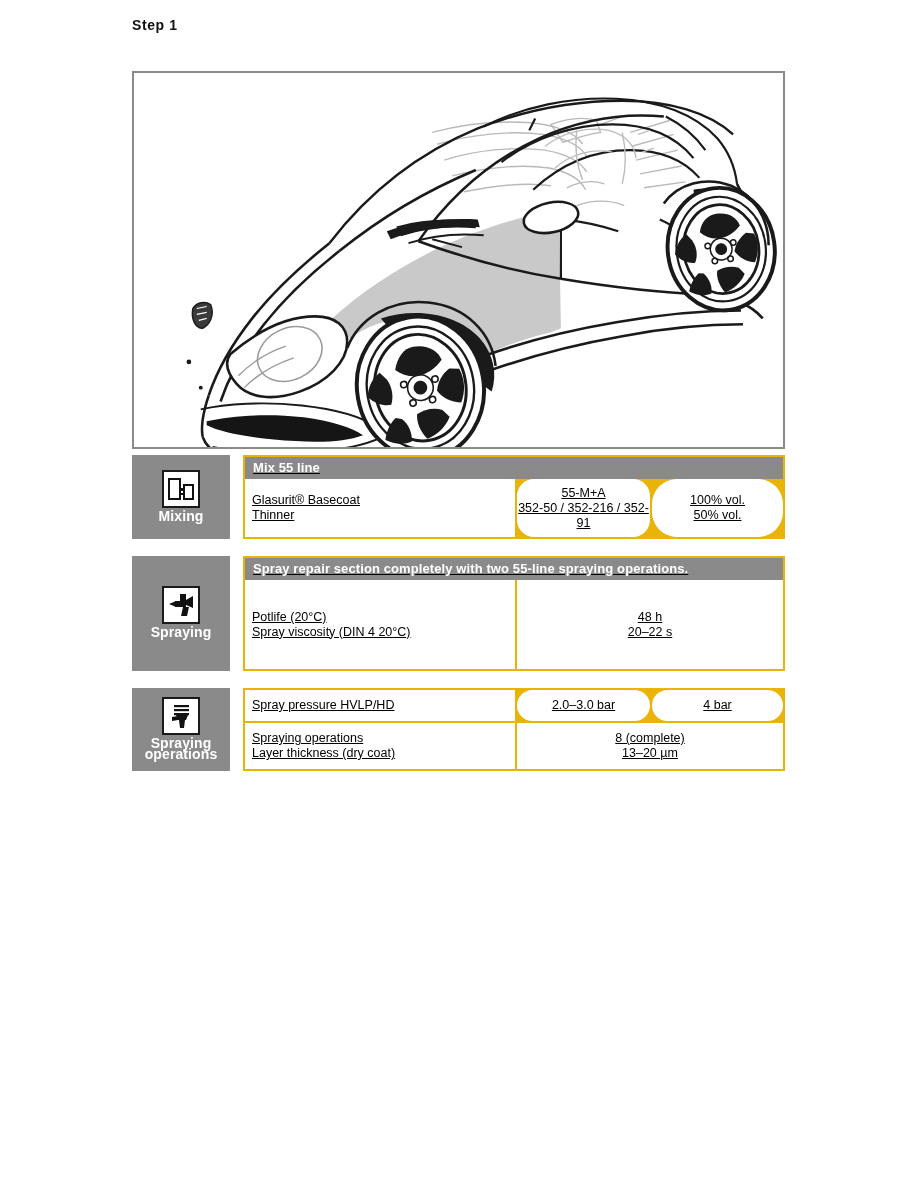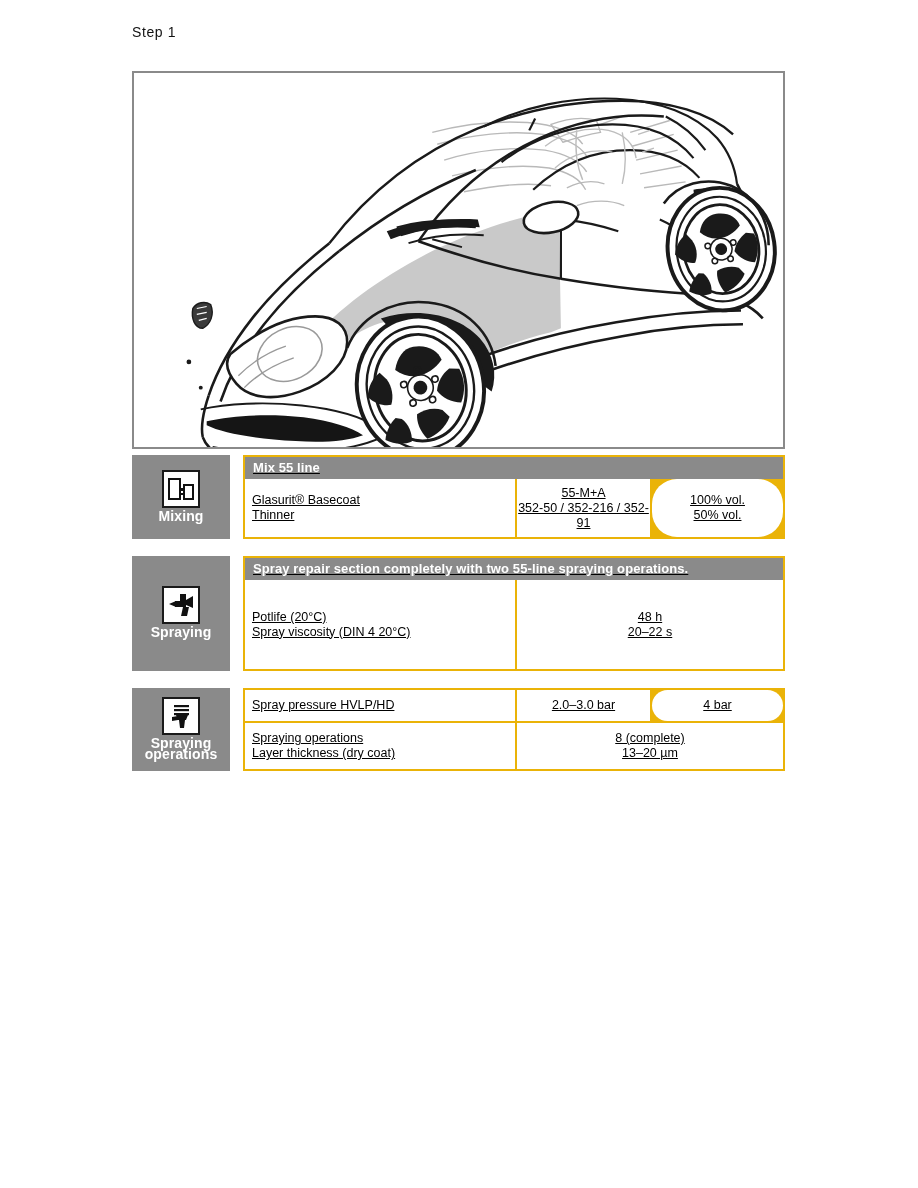--- a/index.html
+++ b/index.html
@@ -10,23 +10,23 @@
     width: 918px; height: 1188px;
     position: relative;
     font-family: "Liberation Sans", sans-serif;
     color: #000;
     overflow: hidden;
   }
 
   
   #step-title {
     position: absolute;
-    left: 132px; top: 24px;
+    left: 132px; top: 17px;
     font-size: 14px;
-    font-weight: normal;
+    font-weight: bold;
     letter-spacing: 0.6px;
     color: #111;
   }
 
   
   #illustration {
     position: absolute;
     left: 132px; top: 71px;
     width: 653px; height: 378px;
     border: 2px solid #8a8a8a;
@@ -120,21 +120,21 @@
     justify-content: center;
     padding: 2px 0;
   }
   .cell.labels { padding-left: 7px; }
   .cell.center { align-items: center; text-align: center; }
   .cell .ln { white-space: nowrap; }
   .cell .ln.wrap { white-space: normal; line-height: 15px; }
 
   
   .c-label { flex: 0 0 270px; }
-  .c-mid   { flex: 0 0 133px; }
+  .c-mid   { flex: 0 0 133px; border-radius: 17px; }
   .c-right { flex: 1 1 auto; border-radius: 25px; }
   .c-wide  { flex: 1 1 auto; }
 </style>
 </head>
 <body>
 
 <div id="step-title">Step 1</div>
 
 <div id="illustration">
   <svg viewBox="0 0 653 378" xmlns="http://www.w3.org/2000/svg">

